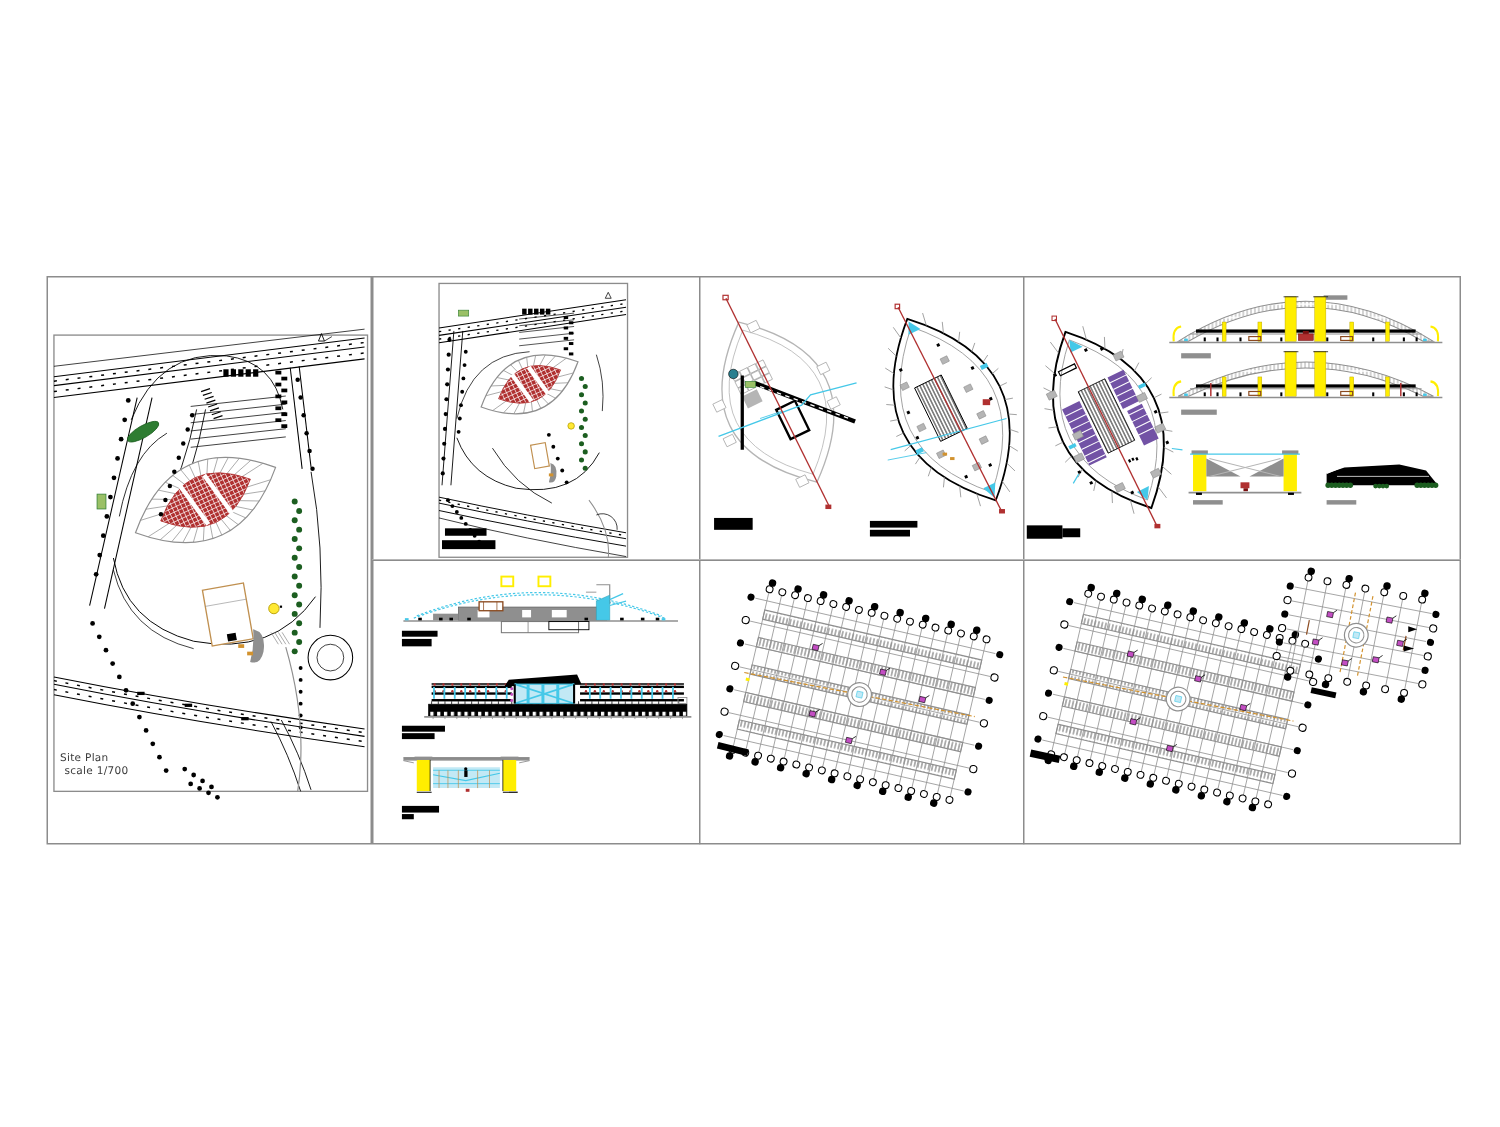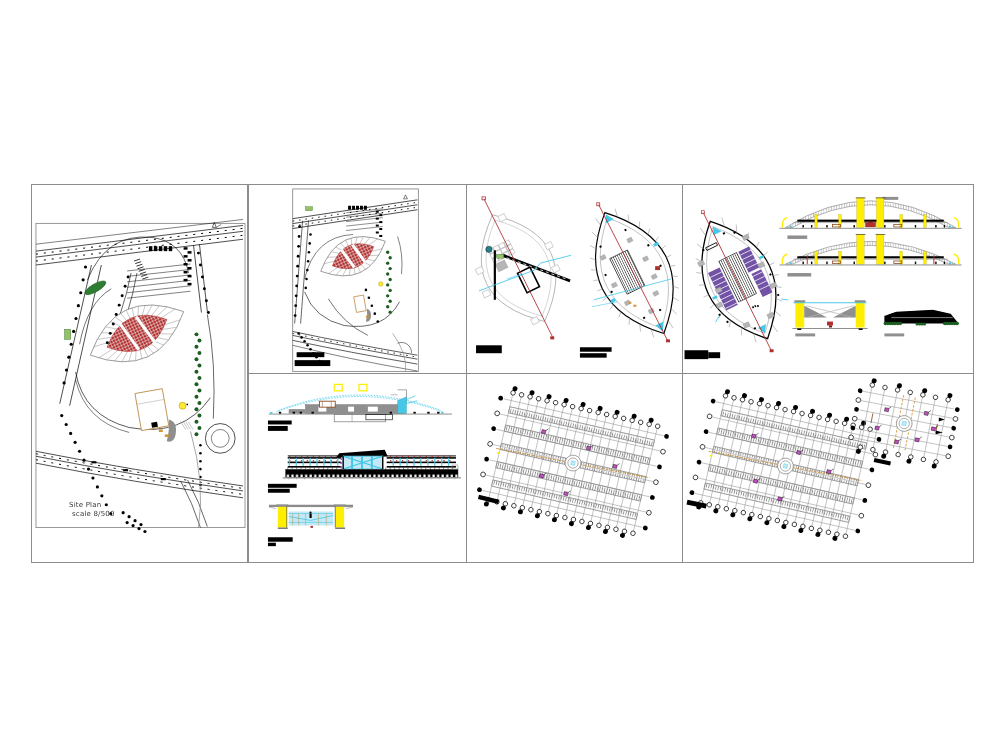--- a/index.html
+++ b/index.html
@@ -1,21 +1,21 @@
 <!DOCTYPE html>
 <html style="--paper: #ffffff; --border: #8c8c8c; --line: #000000; --gray: #8f8f8f; --lightgray: #b5b5b5; --red: #b03030; --darkred: #7a1010; --green: #2e7d32; --darkgreen: #1c5e20; --olive: #9ac066; --cyan: #45c8e8; --paleblue: #c2e9f5; --teal: #2a7f8f; --yellow: #ffee00; --purple: #7252a5; --magenta: #c34ec3; --orange: #d2922e; --brown: #8b4a1f; --tan: #c09050; --label_text: #3a3a3a;"><head>
 <meta charset="utf-8">
 <style>
   html,body{margin:0;padding:0;background:#fff;}
   .sheet{position:relative;width:1000px;height:751px;background:var(--paper,#fff);overflow:hidden;
          font-family:"DejaVu Sans",sans-serif;}
   .panel{position:absolute;border:1px solid var(--border,#8c8c8c);box-sizing:border-box;background:#fff;}
   .panel svg{position:absolute;left:0;top:0;width:100%;height:100%;}
   .site-label{position:absolute;left:8px;top:316px;font-size:7px;color:var(--label_text,#3a3a3a);
-              line-height:1.3;letter-spacing:0.2px;margin-left:29px;}
+              line-height:1.3;letter-spacing:0.2px;}
   .site-label div:last-child{padding-left:3px;}
   #defs-holder{position:absolute;width:0;height:0;overflow:hidden;}
 </style>
 </head>
 <body>
 
 <div class="sheet">
   <div id="defs-holder"><svg width="0" height="0">
         <defs>
           <pattern id="seatGrid" width="3" height="3" patternUnits="userSpaceOnUse">
@@ -222,21 +222,21 @@
           <circle cx="190" cy="255" r="15" fill="none" stroke="#000000" stroke-width="0.7"></circle>
           <circle cx="190" cy="255" r="9" fill="none" stroke="#000000" stroke-width="0.5"></circle>
           <path d="M160,248 Q175,300 168,345" fill="none" stroke="#8f8f8f" stroke-width="0.8"></path>
           <rect x="60" y="278" width="5" height="2.2" fill="#000000"></rect>
           <rect x="92" y="286" width="5" height="2.2" fill="#000000"></rect>
           <rect x="130" y="295" width="5" height="2.2" fill="#000000"></rect>
         </g>
       </svg>
     <div class="site-label">
       <div>Site Plan</div>
-      <div>scale 8/500</div>
+      <div>scale 1/700</div>
     </div>
   </div>
 
   <div class="panel" id="panelBtop" style="left:248px;top:184px;width:219px;height:190px">
     <svg id="svgBt" viewBox="0 0 219 190">
         <g>
           <rect x="44" y="4" width="127" height="184.5" fill="none" stroke="#8c8c8c" stroke-width="0.9"></rect>
           <line x1="44" y1="34" x2="170" y2="15" stroke="#000000" stroke-width="0.7" fill="none"></line>
           <line x1="44" y1="39" x2="170" y2="20" stroke="#000000" stroke-width="0.7" fill="none"></line>
           <line x1="44" y1="44" x2="170" y2="25" stroke="#000000" stroke-width="0.7" fill="none"></line>

